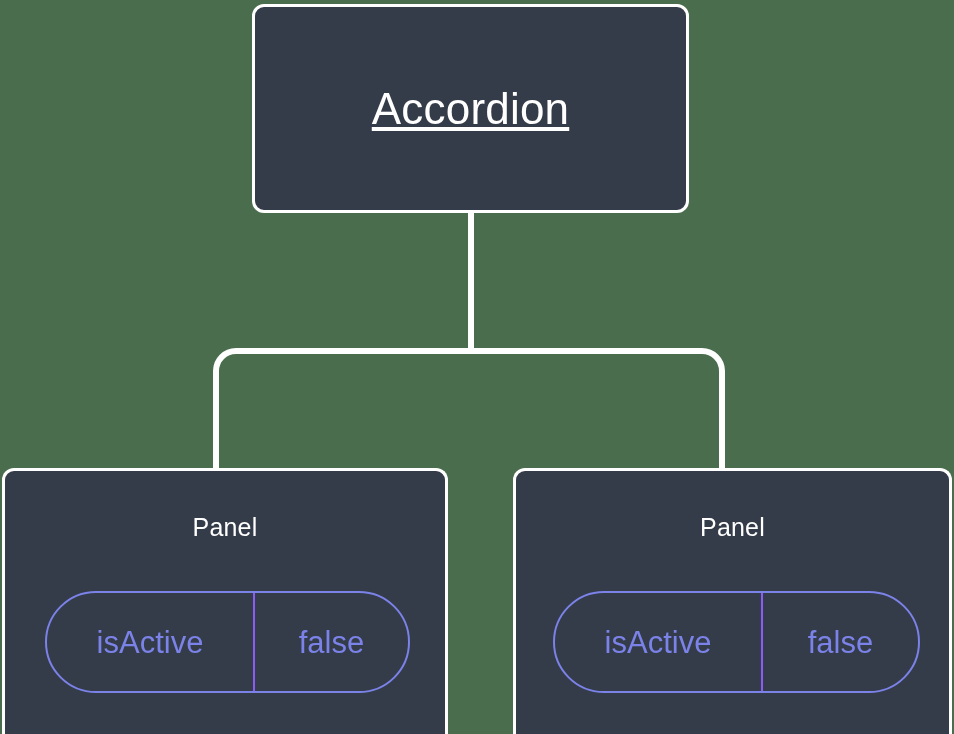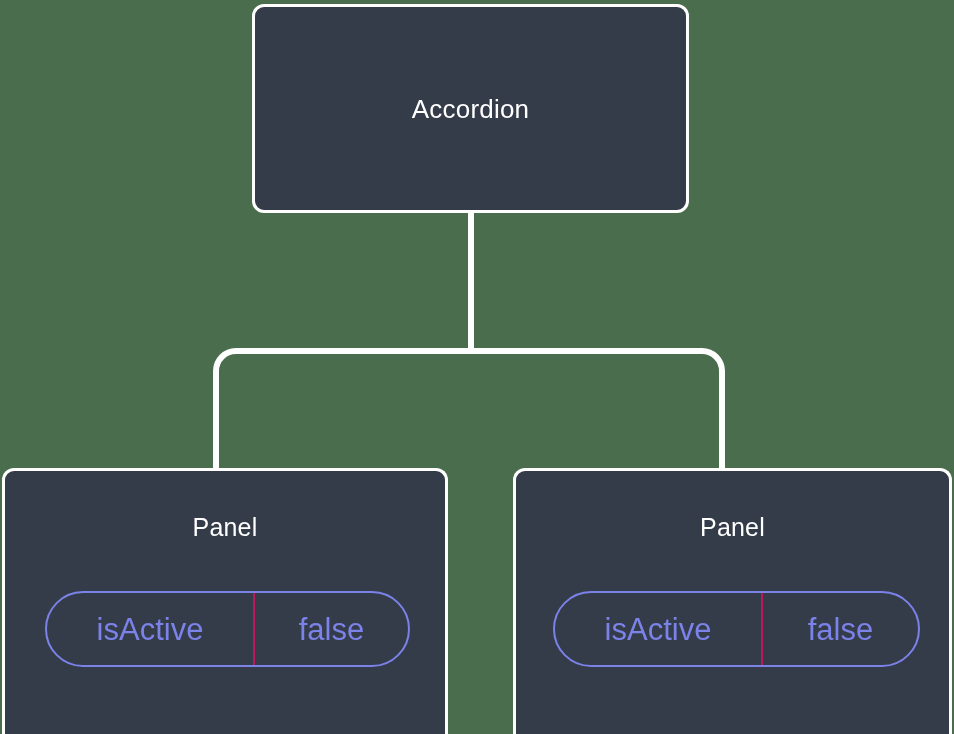--- a/index.html
+++ b/index.html
@@ -77,28 +77,29 @@
 
   .node-title {
     color: #ffffff;
     font-size: 25px;
     line-height: 1;
     letter-spacing: 0.2px;
     white-space: nowrap;
   }
 
   .node-root .node-title {
-    font-size: 26px;
+    font-size: 44px;
+    text-decoration: underline;
   }
 
   
   .prop-pill {
     position: absolute;
     box-sizing: border-box;
-    height: 76px;
+    height: 102px;
     border: 2px solid #7b82e8;
     border-radius: 51px;
     display: flex;
     align-items: stretch;
     overflow: hidden;
   }
 
   .prop-pill-left {
     left: 40px;
     top: 120px;
@@ -121,21 +122,21 @@
     line-height: 1;
     white-space: nowrap;
   }
 
   .prop-key {
     flex: 0 0 206px;
   }
 
   .prop-value {
     flex: 1 1 auto;
-    border-left: 2px solid #be185d;
+    border-left: 2px solid #8b5cf6;
   }
 </style>
 </head>
 <body>
 
 <div id="diagram-canvas">
 
   <svg id="connector-layer" viewBox="0 0 954 734" width="954" height="734" aria-hidden="true">
 
     <path d="M 471 210 L 471 351" fill="none" stroke="#ffffff" stroke-width="6" stroke-linecap="butt"></path>

